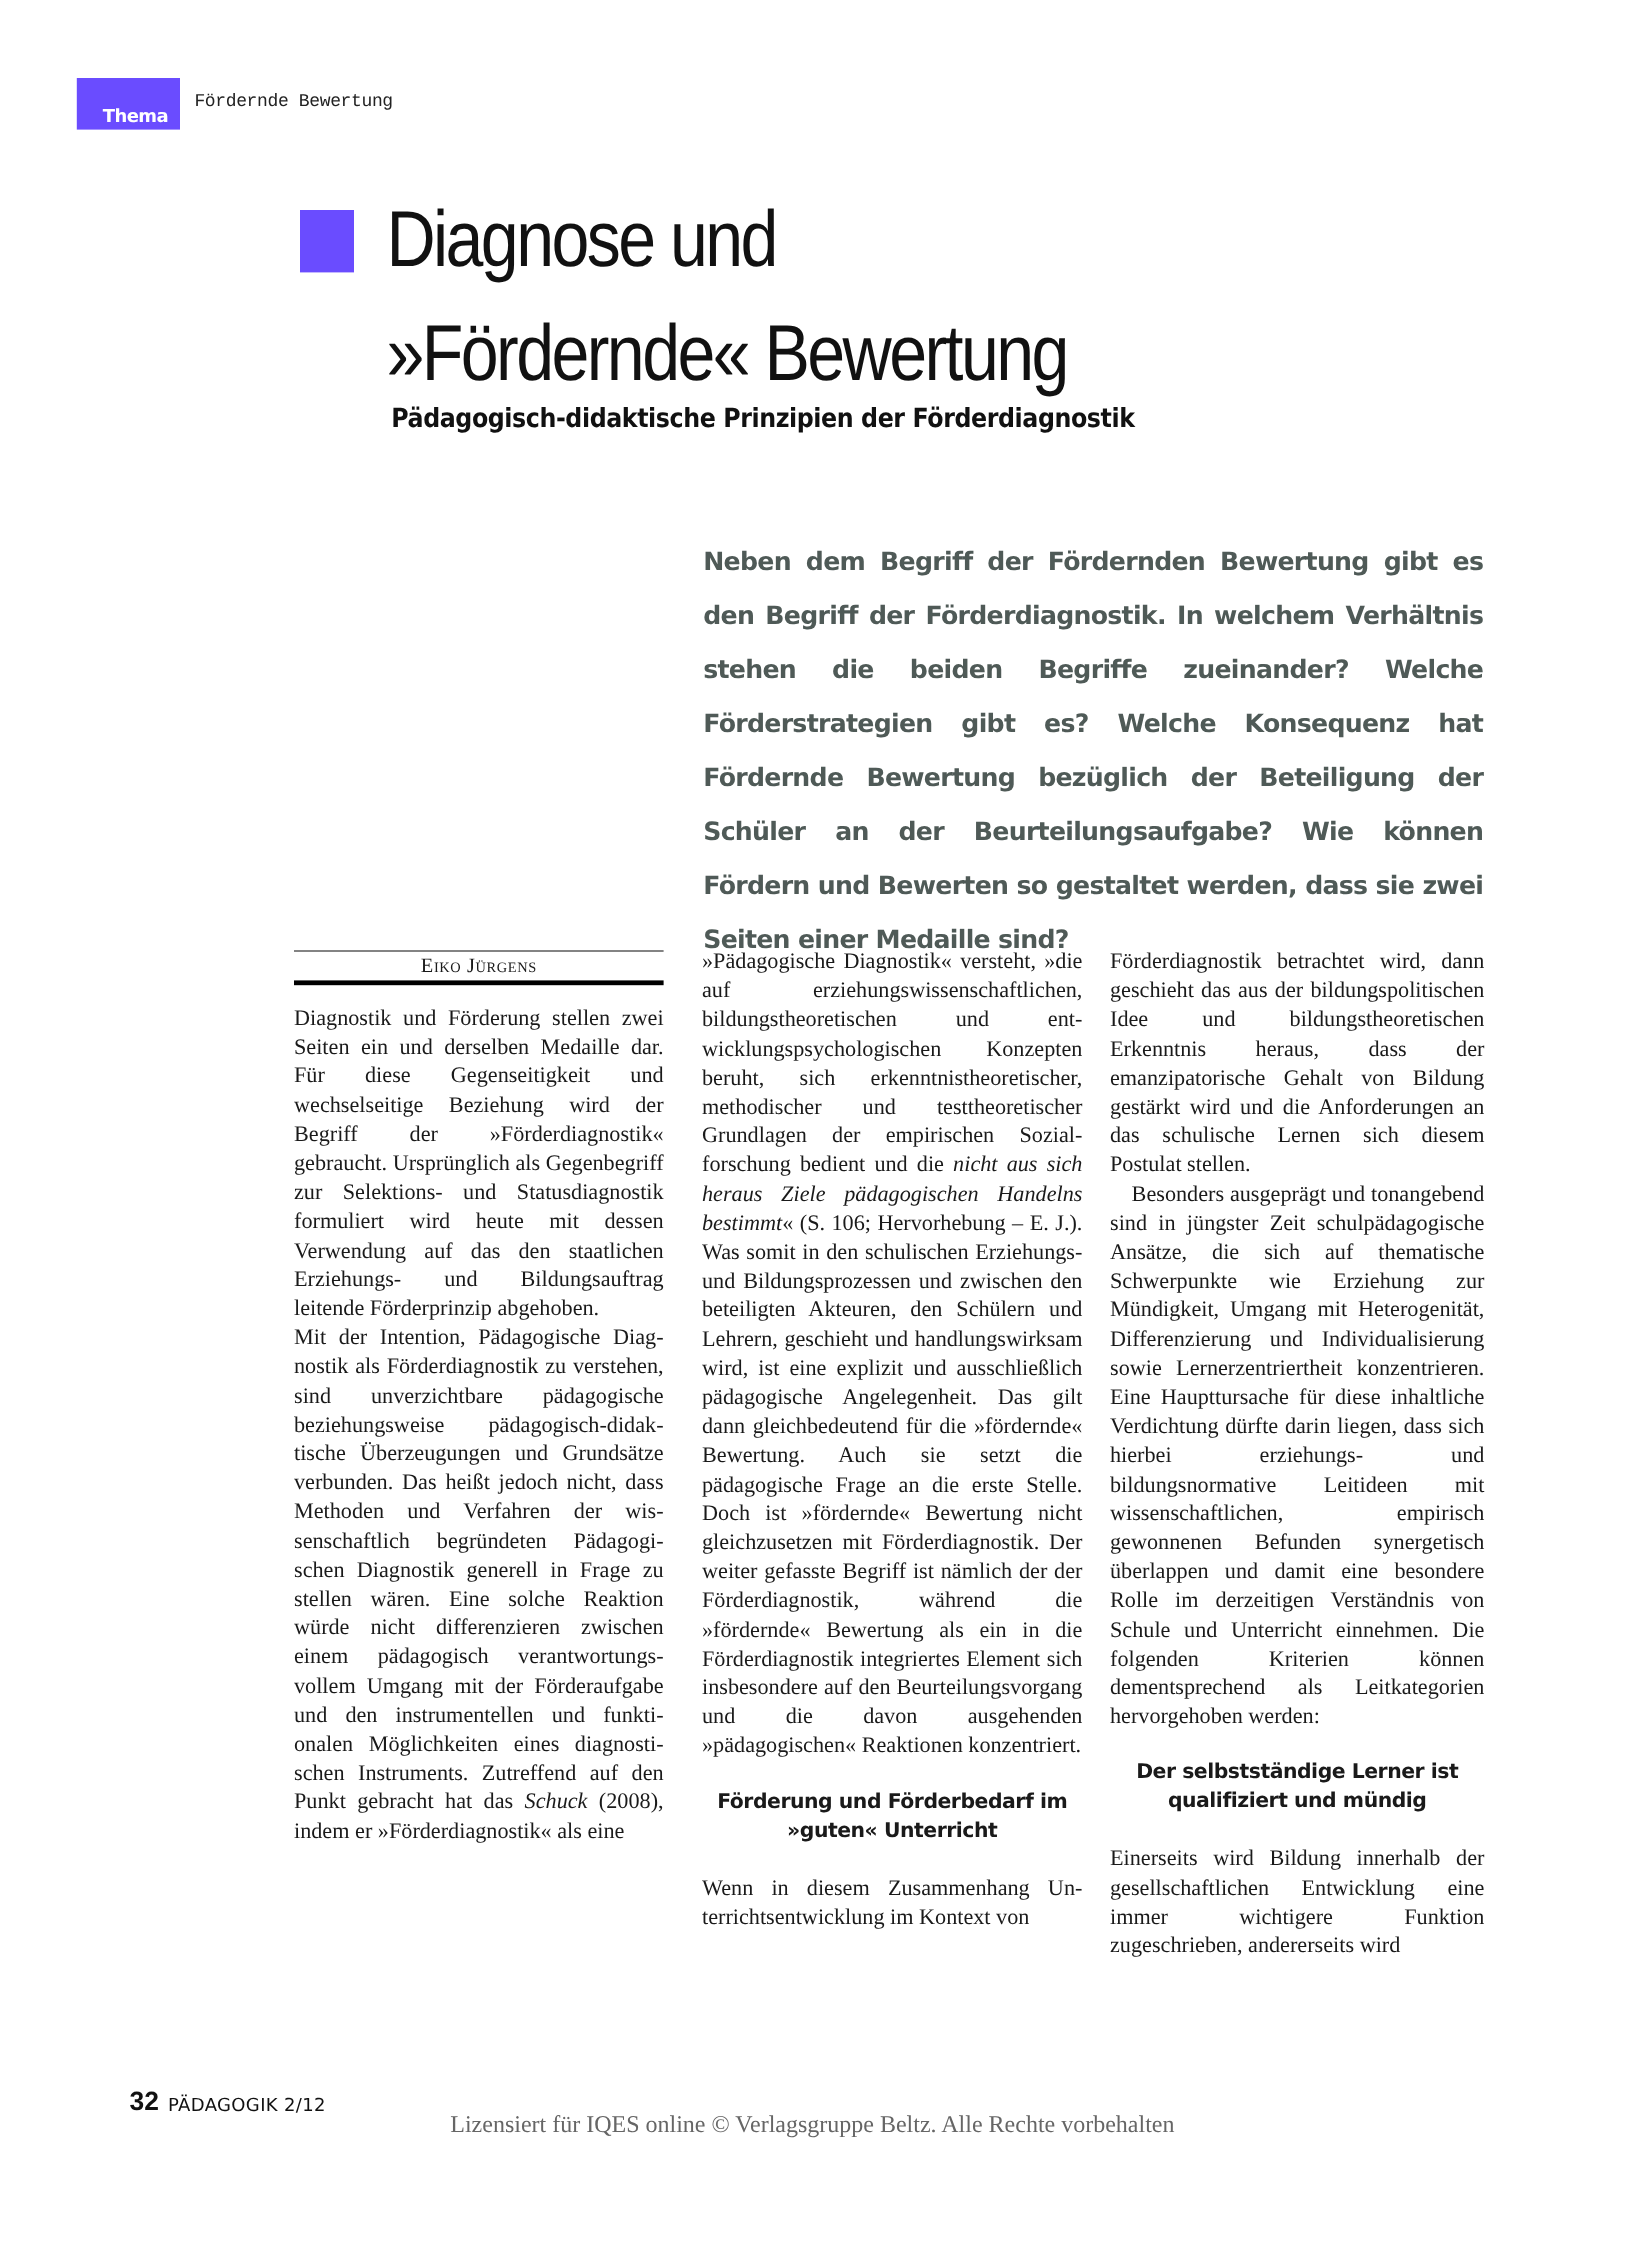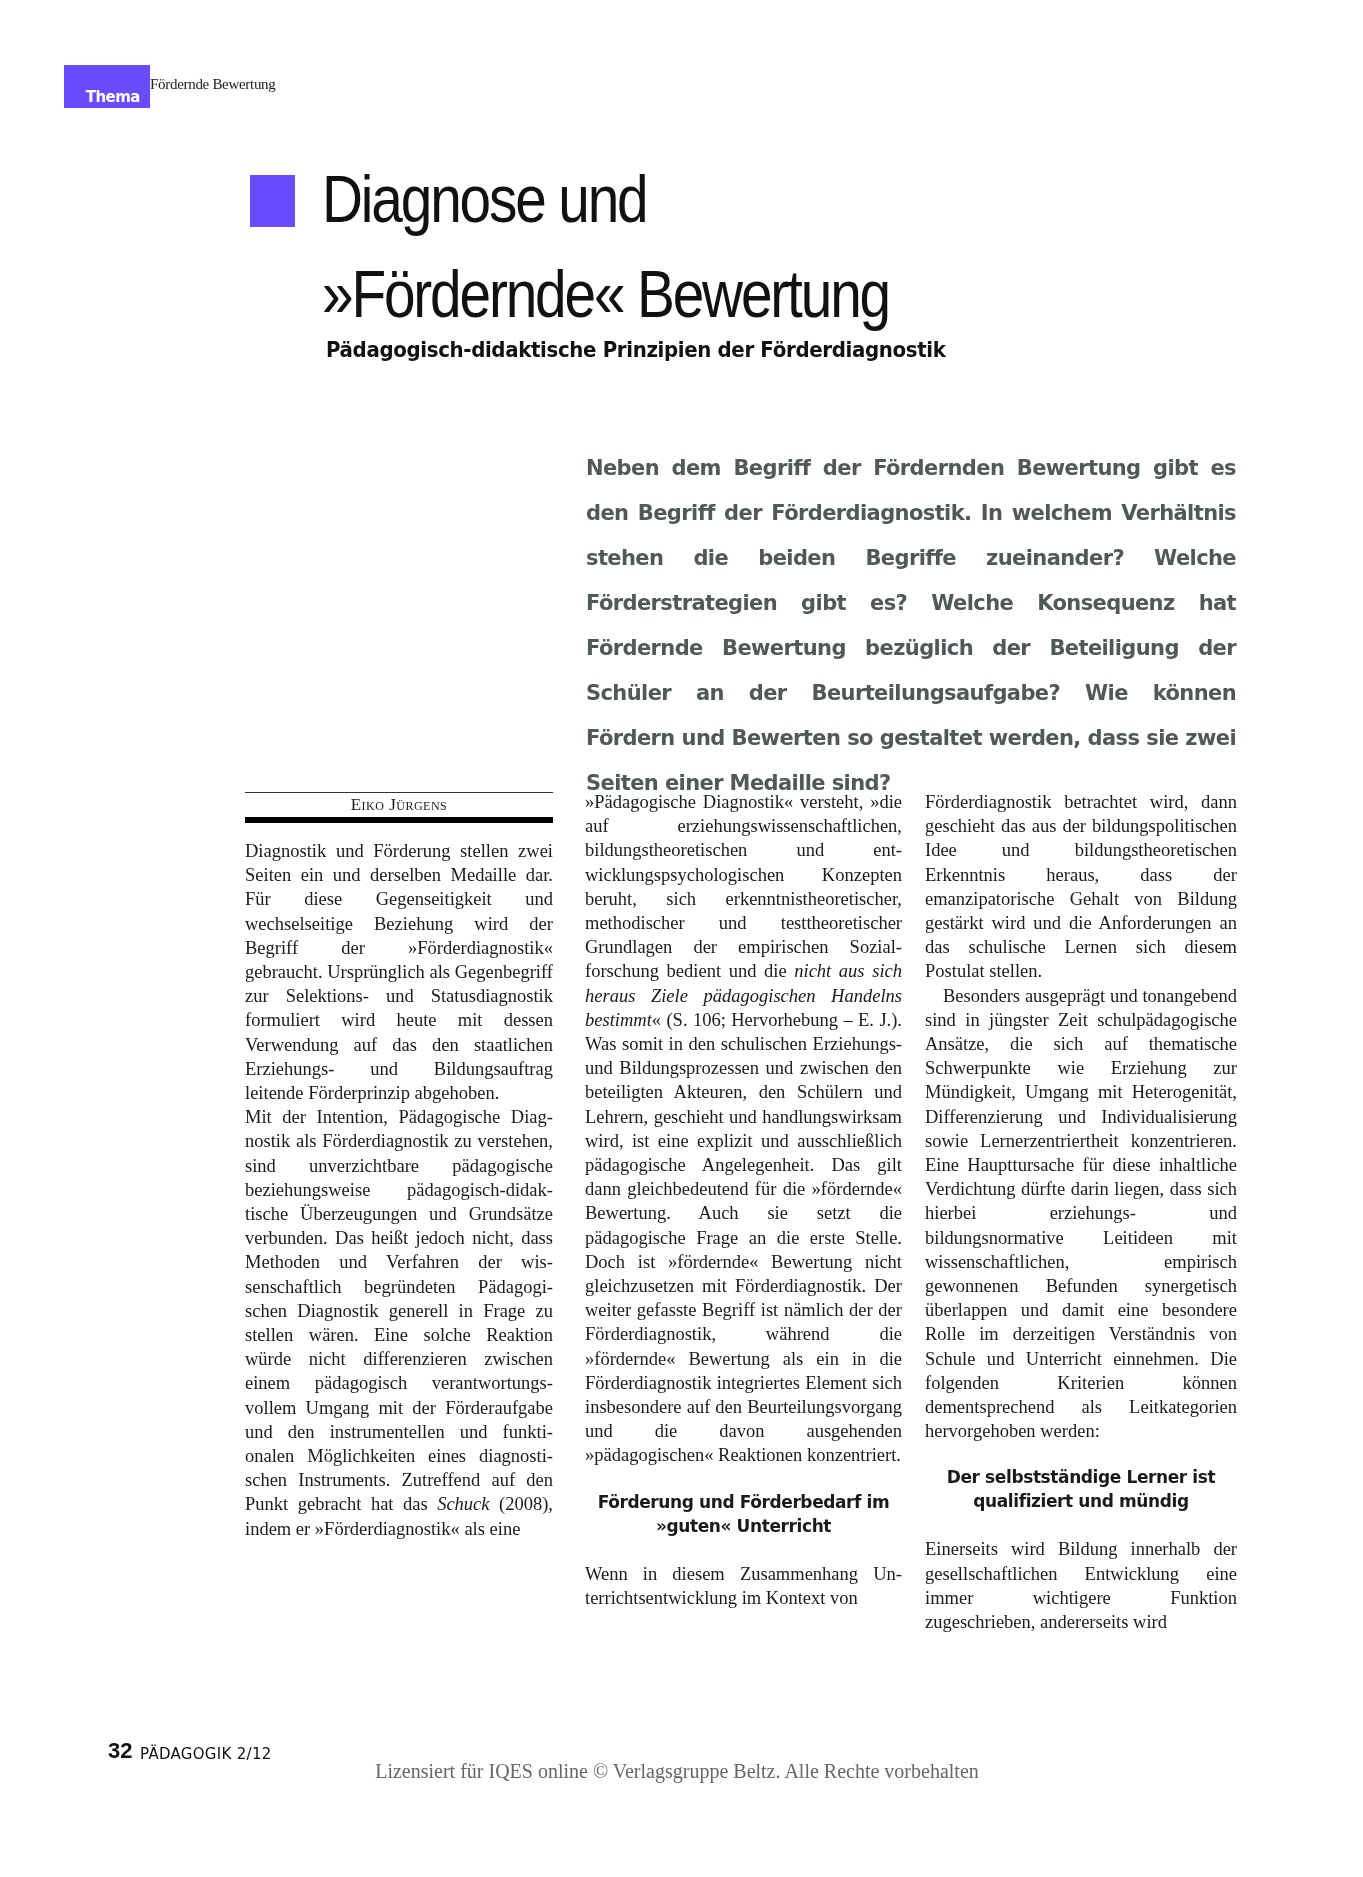--- a/index.html
+++ b/index.html
@@ -2,38 +2,38 @@
 <html><head>
 <meta charset="utf-8">
 <style>
   html, body { margin: 0; padding: 0; background: #ffffff; }
   body { width: 1363px; height: 1877px; position: relative; overflow: hidden; color: #1a1a1a; }
   .abs { position: absolute; }
 
   
   .tag-box { left: 64px; top: 65px; width: 86px; height: 43px; background: #6a4cff; }
   .tag-label { position: absolute; right: 10px; top: 11px; color: #fff; font-family: "DejaVu Sans", sans-serif; font-weight: bold; font-size: 15px; letter-spacing: -0.5px; margin-top: 12px; }
-  .tag-topic { left: 150px; top: 76px; font-family: Liberation Serif, serif; font-size: 15px; color: #222; letter-spacing: -0.3px; }
+  .tag-topic { left: 162px; top: 76px; font-family: Liberation Mono, monospace; font-size: 15px; color: #222; letter-spacing: -0.3px; }
 
   
   .title-square { left: 250px; top: 175px; width: 45px; height: 52px; background: #6a4cff; }
   .title { left: 322px; top: 152px; font-family: "Liberation Sans", sans-serif; font-size: 66px; line-height: 95px; color: #111; letter-spacing: -2.5px; transform: scaleX(0.86); transform-origin: left top; white-space: nowrap; }
   .subtitle { left: 326px; top: 337px; font-family: "DejaVu Sans", sans-serif; font-weight: bold; font-size: 22px; color: #111; letter-spacing: -0.4px; transform: scaleX(0.9); transform-origin: left top; white-space: nowrap; }
 
   
   .intro { left: 586px; top: 446px; width: 650px; font-family: "DejaVu Sans", sans-serif; font-weight: bold; font-size: 21px; line-height: 45px; color: #4f5a57; text-align: justify; letter-spacing: -0.6px; }
 
   
   .col { top: 790px; font-family: "Liberation Serif", serif; font-size: 18.5px; line-height: 24.2px; color: #1a1a1a; text-align: justify; hyphens: manual; }
   .col1 { left: 245px; width: 308px; }
   .col2 { left: 585px; width: 317px; }
   .col3 { left: 925px; width: 312px; }
   .col p { margin: 0; }
   .col p.indent { text-indent: 18px; }
-  .byline { border-top: 1px solid #333; border-bottom: 6px solid #000000; text-align: center; font-variant: small-caps; font-size: 17px; line-height: 24px; margin: 2px 0 16px 0; letter-spacing: 0.5px; }
+  .byline { border-top: 1px solid #333; border-bottom: 4px solid #000000; text-align: center; font-variant: small-caps; font-size: 17px; line-height: 24px; margin: 2px 0 16px 0; letter-spacing: 0.5px; }
   .subhead { text-align: center; font-family: "DejaVu Sans", sans-serif; font-weight: bold; font-size: 17px; line-height: 24px; margin: 22px 0 24px 0; letter-spacing: -0.4px; }
   em { font-style: italic; }
 
   
   .page-num { left: 108px; top: 1738px; font-family: Liberation Sans, sans-serif; font-weight: bold; font-size: 22px; color: #111; }
   .mag { left: 140px; top: 1745px; font-family: "DejaVu Sans", sans-serif; font-size: 15px; color: #111; letter-spacing: 0.3px; }
   .license { left: 0; width: 1354px; top: 1760px; text-align: center; font-family: "Liberation Serif", serif; font-size: 20px; color: #666; }
 </style>
 </head>
 <body>

